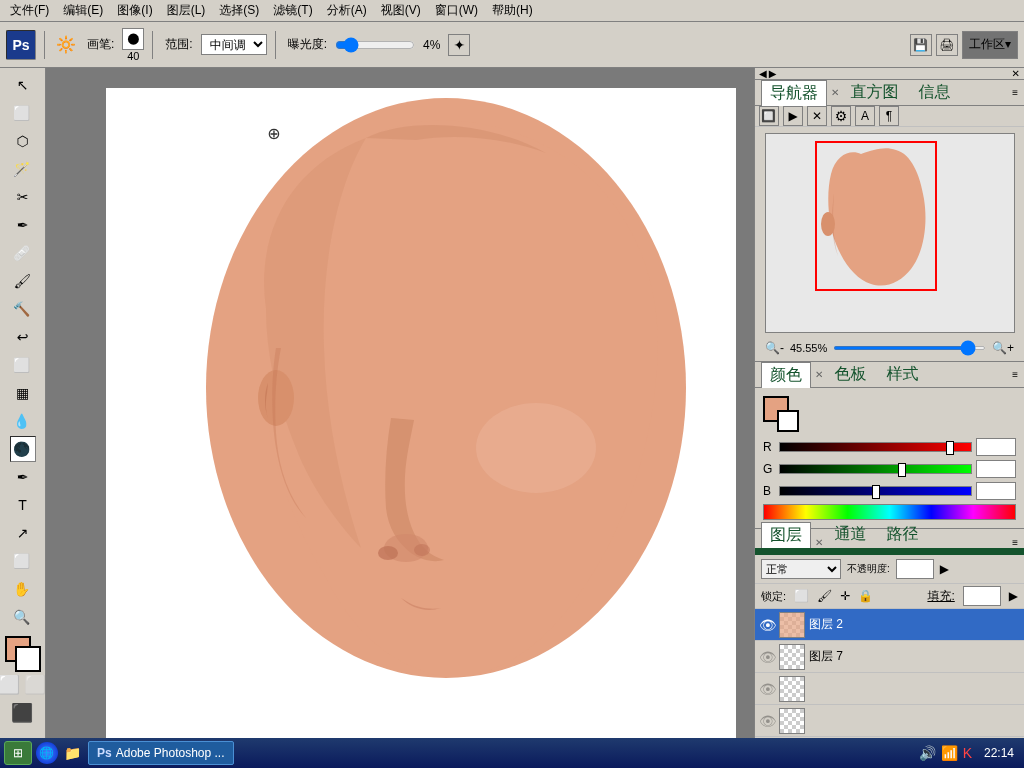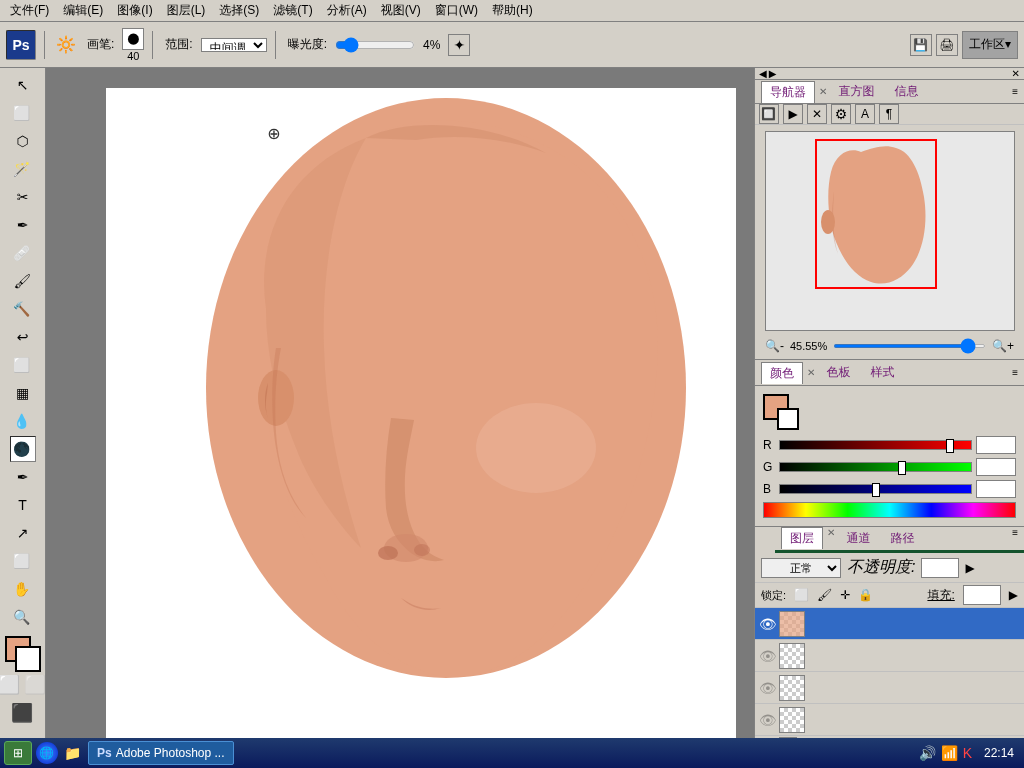--- a/index.html
+++ b/index.html
@@ -11,26 +11,26 @@
       padding: 0 4px; gap: 2px; border-bottom: 1px solid #808080;
     }
     .menu-item { padding: 2px 6px; cursor: pointer; font-size: 12px; color: #000; }
 
     
     #toolbar {
       width: 100%; height: 46px; background: #d4d0c8; display: flex; align-items: center;
       padding: 2px 6px; gap: 4px; border-bottom: 1px solid #808080;
     }
     .tool-btn {
-      height: 28px; padding: 2px 6px; background: #a3a3a3; border: 1px solid #808080;
+      height: 28px; padding: 2px 6px; background: #737373; border: 1px solid #808080;
       cursor: pointer; display: flex; align-items: center; font-size: 12px;
     }
     .tool-label { font-size: 12px; color: #000; padding: 0 4px; }
     .tool-select {
-      height: 14px; padding: 1px 4px; border: 1px solid #808080; background: #fff;
+      height: 21px; padding: 1px 4px; border: 1px solid #808080; background: #fff;
       font-size: 12px; cursor: pointer;
     }
     .tool-divider { width: 1px; height: 28px; background: #808080; margin: 0 4px; }
 
     
     #main-area {
       display: flex; width: 100%; height: calc(768px - 22px - 46px - 30px);
     }
 
     
@@ -80,21 +80,21 @@
       width: 270px; height: 100%; background: #d4d0c8; border-left: 1px solid #808080;
       display: flex; flex-direction: column;
     }
 
     
     .panel-header {
       height: 26px; background: #d4d0c8; display: flex; align-items: center;
       padding: 0 6px; border-bottom: 1px solid #808080; gap: 2px;
     }
     .panel-tab {
-      padding: 2px 8px; font-size: 12px; cursor: pointer; color: #701a75;
+      padding: 2px 8px; font-size: 16px; cursor: pointer; color: #14532d;
       border: 1px solid transparent;
     }
     .panel-tab.active { background: #fff; border: 1px solid #808080; border-bottom: none; }
     .panel-tab-x { font-size: 10px; cursor: pointer; color: #666; margin-left: 2px; }
 
     #navigator-content {
       background: #d4d0c8; padding: 6px; height: 270px;
     }
     .nav-preview {
       width: 250px; height: 200px; background: #e0e0e0; border: 1px solid #808080;
@@ -144,31 +144,31 @@
       width: 100%; height: 16px; margin-top: 4px;
       background: linear-gradient(to right, #ff0000, #ffff00, #00ff00, #00ffff, #0000ff, #ff00ff, #ff0000);
       border: 1px solid #808080;
     }
 
     
     #layers-panel {
       flex: 1; border-top: 1px solid #808080; display: flex; flex-direction: column;
     }
     .layers-header {
-      height: 26px; background: #d4d0c8; display: flex; align-items: flex-start;
-      padding: 0 6px; gap: 2px; border-bottom: 3px solid #14532d; margin-left: 20px;
+      height: 26px; background: #d4d0c8; display: flex; align-items: flex-end;
+      padding: 0 6px; gap: 2px; border-bottom: 7px solid #14532d;
     }
     .layers-controls {
       padding: 4px 6px; background: #d4d0c8; display: flex; align-items: center; gap: 6px;
       border-bottom: 1px solid #c0c0c0;
     }
     .layer-mode-select {
-      width: 80px; height: 20px; border: 1px solid #808080; font-size: 11px; padding-left: 24px;
-    }
-    .opacity-label { font-size: 16px; font-style: italic; }
+      width: 80px; height: 20px; border: 1px solid #808080; font-size: 11px;
+    }
+    .opacity-label { font-size: 10px; }
     .opacity-input { width: 38px; height: 20px; border: 1px solid #808080; font-size: 11px; text-align: right; }
     .layer-lock-row {
       padding: 2px 6px; background: #d4d0c8; display: flex; align-items: center; gap: 8px;
       border-bottom: 1px solid #c0c0c0;
     }
     .lock-label { font-size: 11px; }
     .lock-icon { font-size: 12px; cursor: pointer; }
     .fill-input { width: 38px; height: 20px; border: 1px solid #808080; font-size: 11px; text-align: right; }
     .layers-list { flex: 1; overflow-y: auto; background: #d4d0c8; }
     .layer-item {
@@ -449,25 +449,27 @@
         <input type="text" class="fill-input" style="">
         <span style="font-size:12px;cursor:pointer;">▶</span>
       </div>
       <div class="layers-list">
 
         <div class="layer-item active">
           <span class="layer-visibility">👁</span>
           <div class="layer-thumb">
             <div class="layer-thumb-inner" style="background:#e4a282;"></div>
           </div>
+          <span class="layer-name">图层 2</span>
         </div>
 
         <div class="layer-item">
           <span class="layer-visibility" style="opacity:0.3;">👁</span>
           <div class="layer-thumb"></div>
+          <span class="layer-name">图层 7</span>
         </div>
 
         <div class="layer-item">
           <span class="layer-visibility" style="opacity:0.3;">👁</span>
           <div class="layer-thumb"></div>
         </div>
 
         <div class="layer-item">
           <span class="layer-visibility" style="opacity:0.3;">👁</span>
           <div class="layer-thumb"></div>

